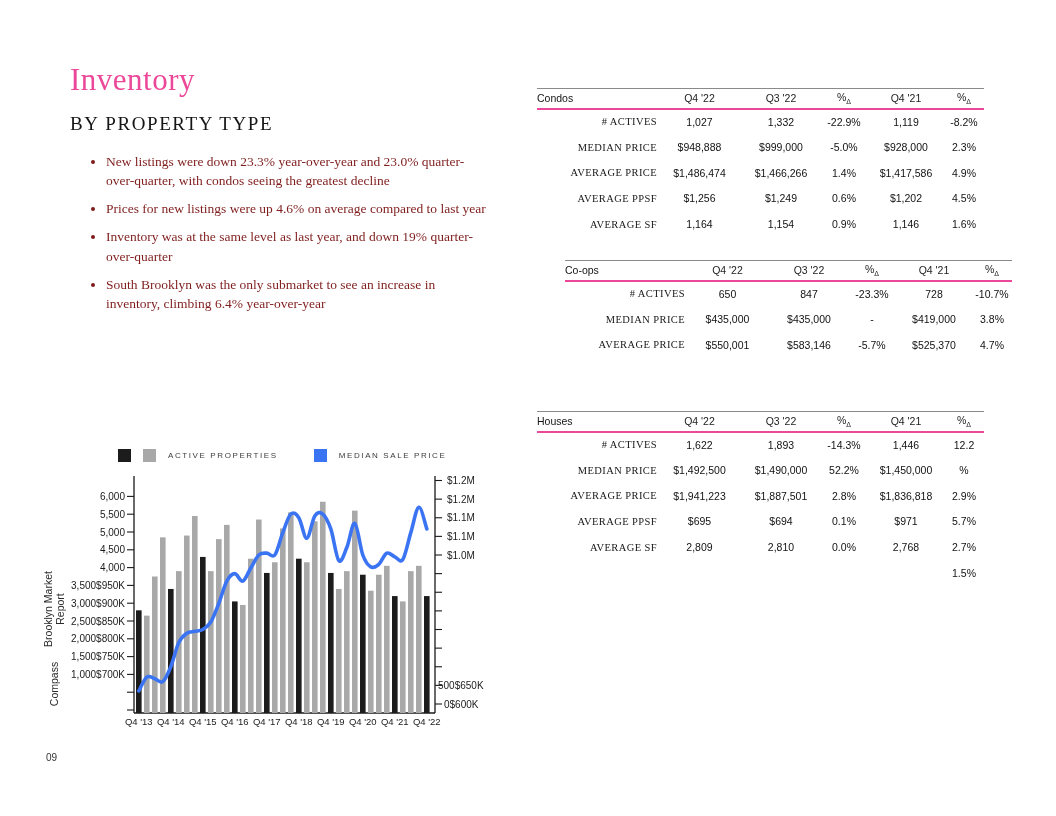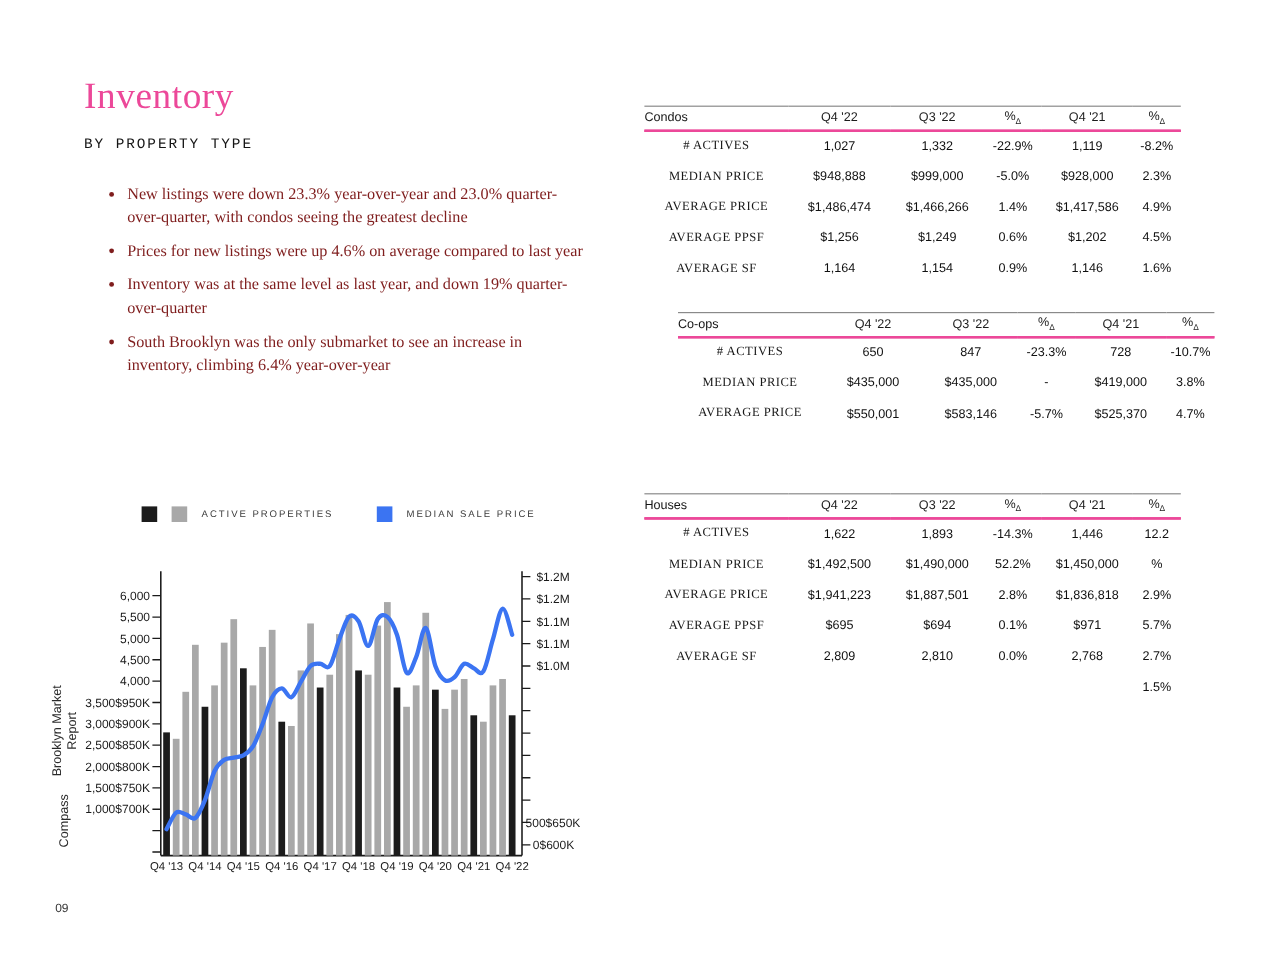--- a/index.html
+++ b/index.html
@@ -3,30 +3,30 @@
 <meta charset="utf-8">
 <style>
   * { margin:0; padding:0; box-sizing:border-box; }
   html,body { width:1056px; height:816px; background:#ffffff; overflow:hidden;
               font-family:"Liberation Sans", sans-serif; color:#141414; }
   .page { position:relative; width:1056px; height:816px; background:#fff; }
 
   
   .title { position:absolute; left:70px; top:62px; font-family:"Liberation Serif", serif;
            font-size:31px; font-weight:500; letter-spacing:0.5px; color:#ec4899; }
-  .subtitle { position:absolute; left:70px; top:113px; font-family:Liberation Mono, monospace;
-              font-size:12px; letter-spacing:1.6px; color:#151515; }
+  .subtitle { position:absolute; left:70px; top:113px; font-family:Liberation Serif, serif;
+              font-size:19px; letter-spacing:1.6px; color:#151515; }
   .bullets { position:absolute; left:86px; top:152px; width:402px;
              font-family:"Liberation Serif", serif; font-size:13.5px; line-height:1.42;
              color:#7f1d1d; list-style:disc; padding-left:20px; }
   .bullets li { margin-bottom:9px; }
 
   
   .legend { position:absolute; left:118px; top:422px; display:flex; align-items:center; }
-  .legend-item { display:flex; align-items:center; }
+  .legend-item { display:flex; align-items:center;margin-top:27px; }
   .swatch { width:13px; height:13px; display:inline-block; margin-right:12px; }
   .legend-label { font-size:8px; letter-spacing:1.6px; color:#3c3c3c; margin-right:36px;
                   font-family:"Liberation Sans", sans-serif; }
 
   
   .chart-wrap { position:absolute; left:40px; top:460px; width:470px; height:292px; }
 
   
   .v-report { position:absolute; left:-1px; top:597px; width:110px; text-align:center;
               transform:rotate(-90deg); font-size:10.5px; color:#2a2a2a; }
@@ -37,21 +37,21 @@
   
   .stat-table { position:absolute; left:537px; width:447px; border-collapse:collapse;
                 table-layout:fixed; }
   .stat-table th, .stat-table td { font-weight:normal; padding:0; }
   .stat-table thead tr { height:20px; }
   .stat-table thead { border-top:1px solid #8a8a8a; border-bottom:2px solid #ec4899; }
   .t-title { text-align:left; font-weight:bold; font-size:10.5px; padding-left:4px; }
   .t-col { text-align:center; font-size:10.5px; color:#1c1c1c; }
   .t-col sub { font-size:7px; }
   .stat-table tbody tr { height:25.7px; }
-  .row-label { text-align:center; font-family:"Liberation Serif", serif; font-size:10.5px;
+  .row-label { text-align:right; font-family:"Liberation Serif", serif; font-size:10.5px;
                letter-spacing:0.4px; padding-left:4px; color:#181818; }
   .cell { text-align:center; font-size:10.5px; color:#111; }
 </style>
 </head>
 <body>
 
 <div class="page">
 
   <h1 class="title">Inventory</h1>
   <div class="subtitle">BY PROPERTY TYPE</div>

